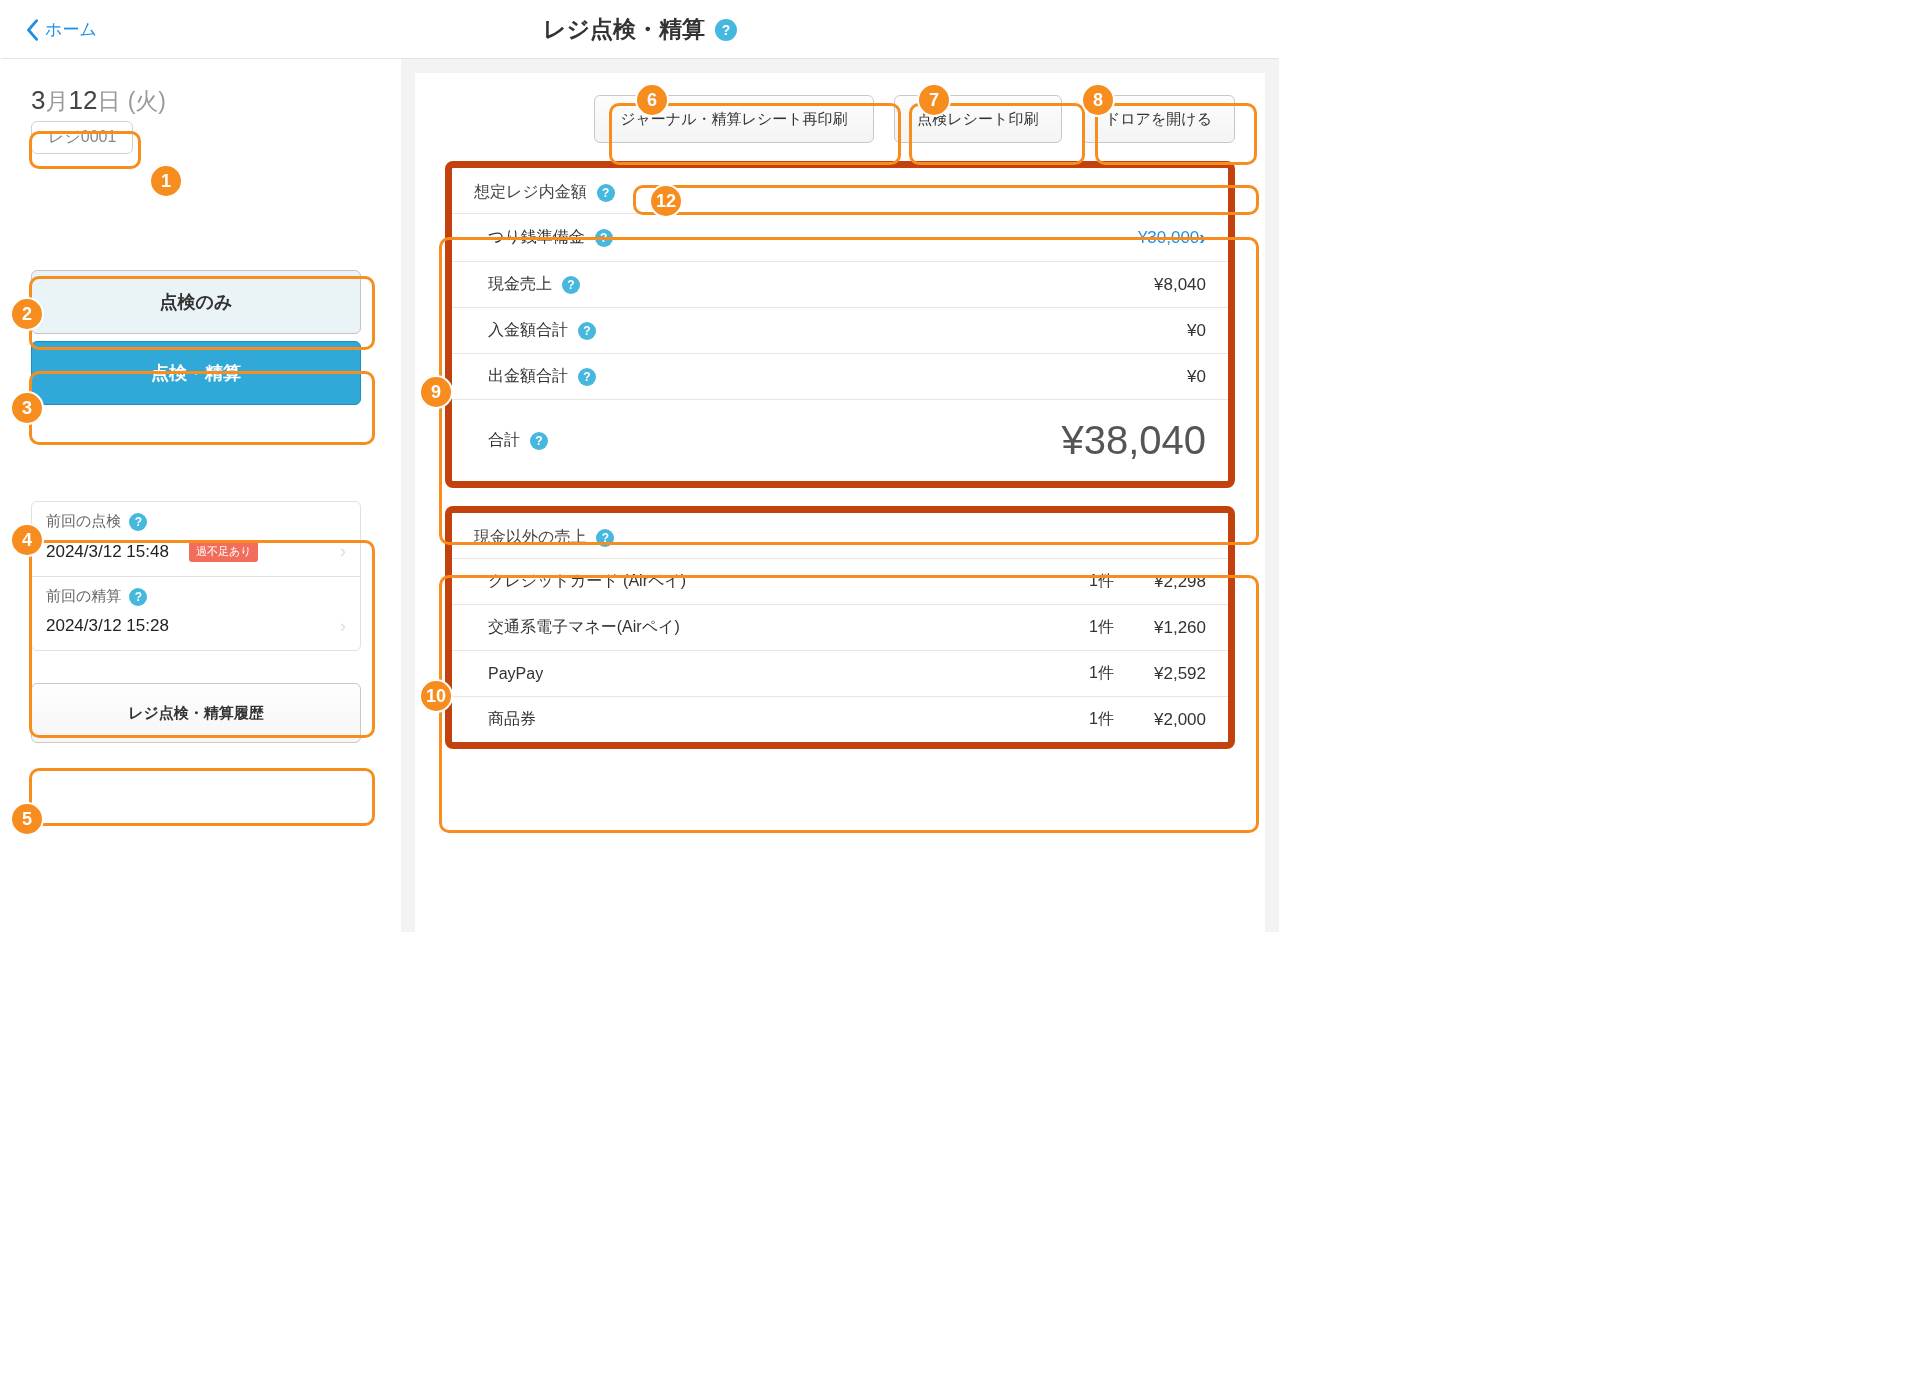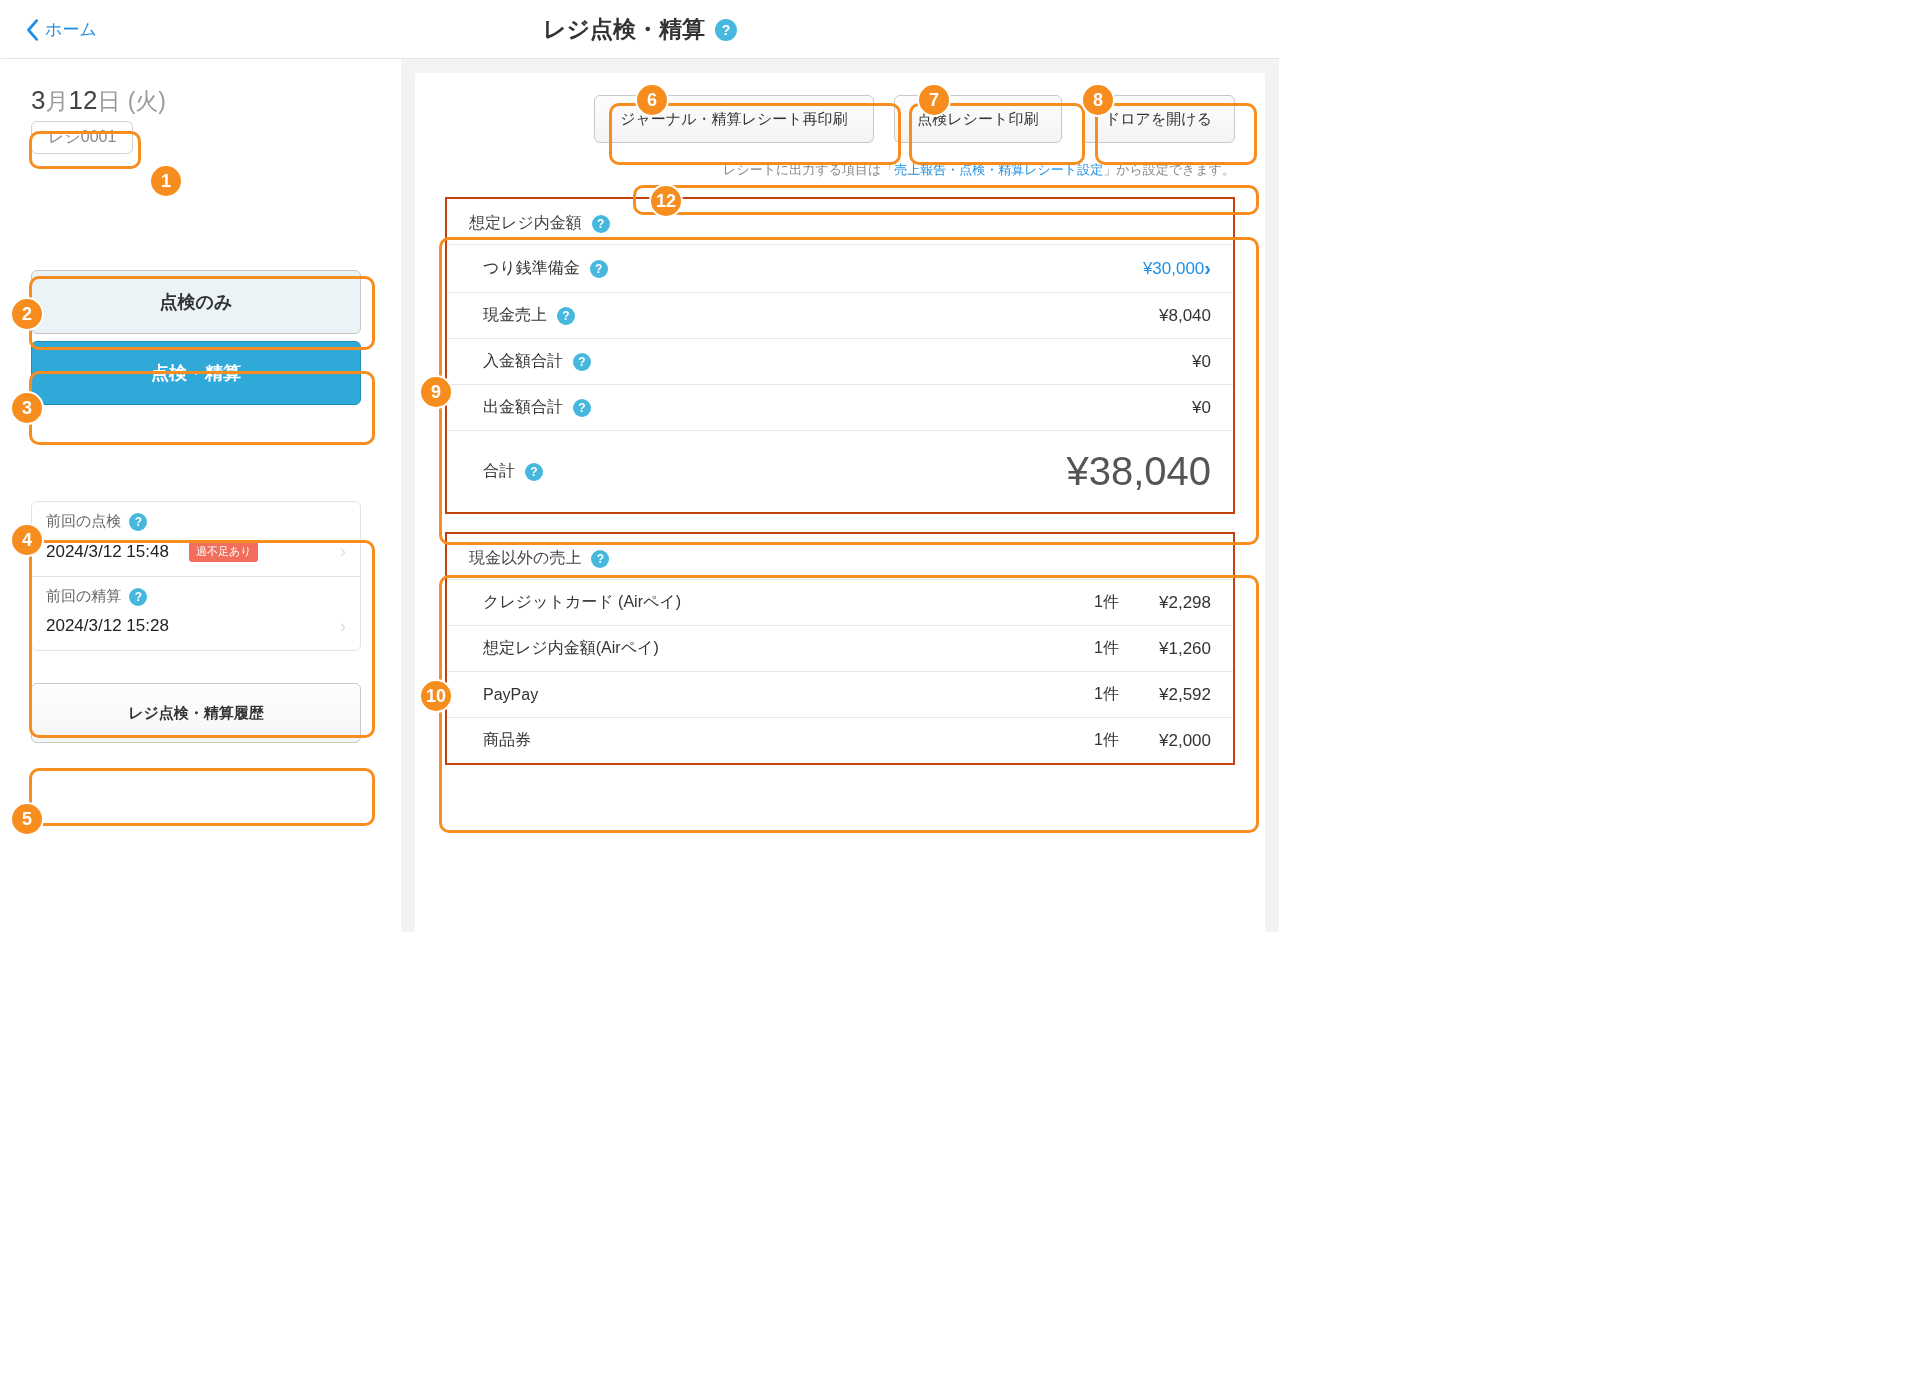--- a/index.html
+++ b/index.html
@@ -47,21 +47,21 @@
     .top-actions { display: flex; gap: 20px; justify-content: flex-end; margin-top: 4px; }
     .top-btn { height: 48px; border: 1px solid #c8c8c8; border-radius: 6px; background: linear-gradient(#fdfdfd,#f4f4f4); font-size: 15px; color: #333; padding: 0 22px; display: flex; align-items: center; justify-content: center; cursor: pointer; font-weight: 500; }
     .top-btn.wide { min-width: 280px; }
     .top-btn.md { min-width: 168px; }
     .top-btn.sm { min-width: 150px; }
 
     .note-line { display: flex; justify-content: flex-end; font-size: 13px; color: #888; }
     .note-line .link { color: #1e90e6; }
 
     
-    .card { border: 2px solid #c2410c; border-radius: 0; overflow: hidden; }
+    .card { border: 7px solid #c2410c; border-radius: 8px; overflow: hidden; }
     .card-head { display: flex; align-items: center; gap: 10px; padding: 14px 22px 10px; font-size: 16px; color: #444; }
     .row { display: flex; align-items: center; padding: 12px 22px; font-size: 16px; color: #333; border-top: 1px solid #e6e6e6; }
     .row-first { border-top: 1px solid #e6e6e6; }
     .row .label { display: flex; align-items: center; gap: 10px; width: 200px; }
     .row .val { margin-left: auto; font-size: 17px; }
     .row .count { margin-left: auto; font-size: 16px; color: #333; padding-right: 40px; }
     .row .link-val { color: #1e90e6; display: flex; align-items: center; cursor: pointer; }
     .row .largeval { margin-left: auto; font-size: 40px; color: #555; font-weight: 400; }
     .row.total { padding-top: 18px; padding-bottom: 18px; }
     .indent { padding-left: 36px; }
@@ -194,25 +194,20 @@
             <span>ジャーナル・精算レシート再印刷</span>
           </div>
           <div class="top-btn md">
             <span>点検レシート印刷</span>
           </div>
           <div class="top-btn sm">
             <span>ドロアを開ける</span>
           </div>
         </div>
 
-        <div class="note-line">
-          <span>レシートに出力する項目は「</span>
-          <span class="link">売上報告・点検・精算レシート設定</span>
-          <span>」から設定できます。</span>
-        </div>
 
         <div class="card">
           <div class="card-head">
             <span>想定レジ内金額</span>
             <span class="help-q help-s">?</span>
           </div>
           <div class="row row-first indent">
             <div class="label">
               <span>つり銭準備金</span>
               <span class="help-q help-s">?</span>
@@ -259,21 +254,21 @@
           </div>
           <div class="row row-first indent">
             <div class="label" style="width:auto;">
                 <span>クレジットカード (Airペイ)</span>
               </div>
             <div class="count">1件</div>
             <div class="val" style="margin-left:0;">¥2,298</div>
           </div>
           <div class="row indent">
             <div class="label" style="width:auto;">
-                <span>想定レジ内金額(Airペイ)</span>
+                <span>交通系電子マネー(Airペイ)</span>
               </div>
             <div class="count">1件</div>
             <div class="val" style="margin-left:0;">¥1,260</div>
           </div>
           <div class="row indent">
             <div class="label" style="width:auto;">
                 <span>PayPay</span>
               </div>
             <div class="count">1件</div>
             <div class="val" style="margin-left:0;">¥2,592</div>

